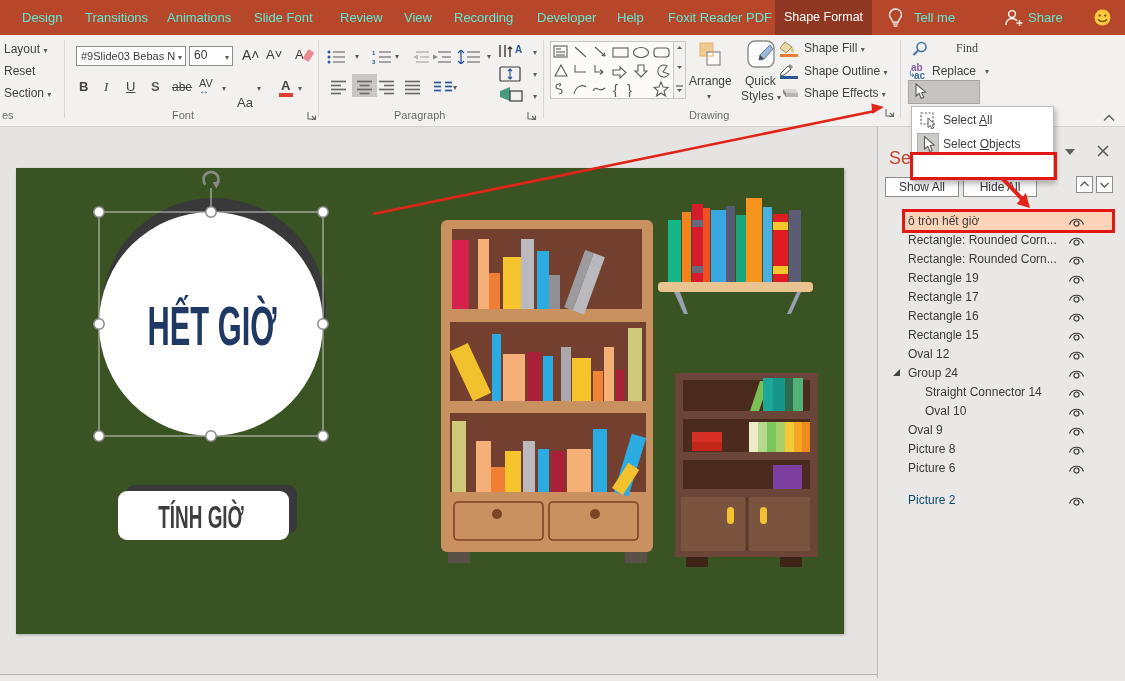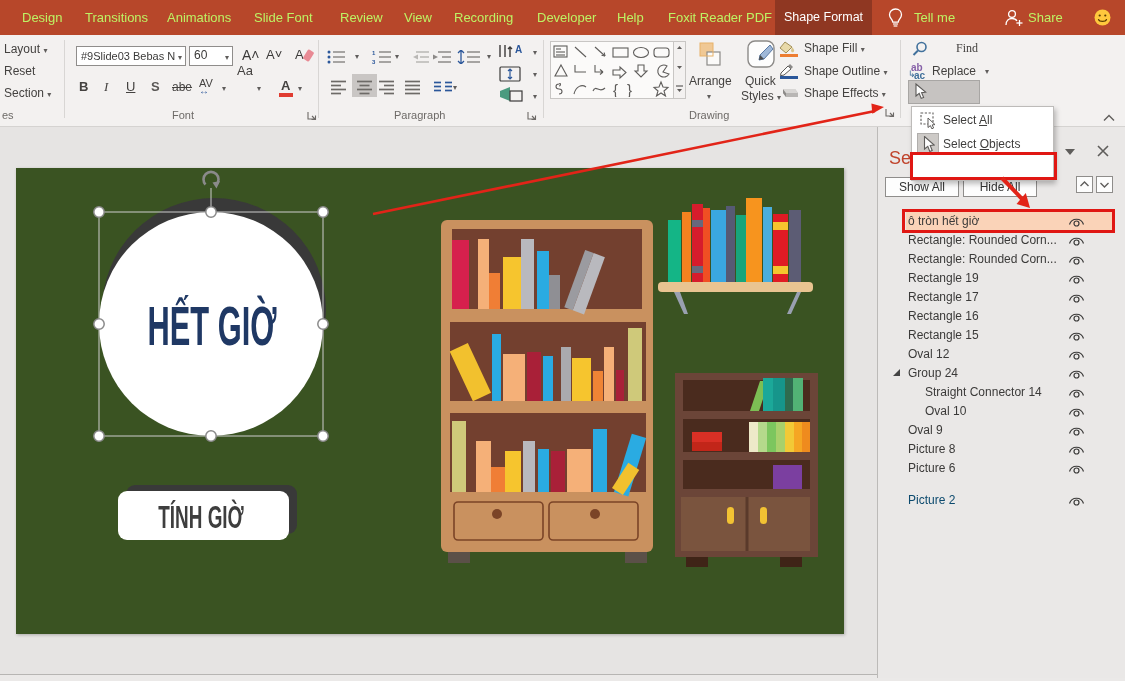--- a/index.html
+++ b/index.html
@@ -1,21 +1,21 @@
 <!DOCTYPE html>
 <html><head>
 <meta charset="utf-8">
 <style>
   * { margin:0; padding:0; box-sizing:border-box; }
   html,body { width:1125px; height:681px; overflow:hidden; }
   body { font-family:"Liberation Sans", sans-serif; position:relative; background:#e6e4e3; }
   .abs { position:absolute; }
   
   #titlebar { position:absolute; left:0; top:0; width:1125px; height:35px; background:#b7472a; }
-  .tab { position:absolute; top:0; height:35px; line-height:35px; color:#bef264; font-size:13px; white-space:nowrap; }
+  .tab { position:absolute; top:0; height:35px; line-height:35px; color:#5eead4; font-size:13px; white-space:nowrap; }
   #activetab { position:absolute; left:775px; top:0; width:97px; height:35px; background:#8f3722; color:#ffffff; font-size:12.5px; line-height:35px; text-align:center; }
   
   #ribbon { position:absolute; left:0; top:35px; width:1125px; height:92px; background:#f3f1f0; border-bottom:1px solid #d5d3d1; }
   .rlabel { position:absolute; font-size:12px; color:#444240; white-space:nowrap; }
   .grplabel { position:absolute; font-size:11px; color:#6d6a67; white-space:nowrap; }
   .vsep { position:absolute; top:5px; height:78px; width:1px; background:#d8d6d4; }
   .caret { color:#5f5d5b; font-size:8px; }
   .inputbox { position:absolute; background:#fff; border:1px solid #8f8d8b; font-size:12px; color:#3b3a39; line-height:17px; padding-left:4px; white-space:nowrap; overflow:hidden; }
   
   #workspace { position:absolute; left:0; top:127px; width:1125px; height:554px; background:#e6e4e3; }
@@ -85,21 +85,21 @@
       <rect x="2" y="1" width="7" height="11" rx="1.5" transform="rotate(32 5.5 6.5)" fill="#e88a94"></rect>
     </svg>
 
   <span class="rlabel" style="left:79px;top:44px;font-weight:bold;font-size:13px;">B</span>
   <span class="rlabel" style="left:104px;top:44px;font-style:italic;font-size:13px;font-family:'Liberation Serif',serif;">I</span>
   <span class="rlabel" style="left:126px;top:44px;text-decoration:underline;font-size:13px;">U</span>
   <span class="rlabel" style="left:151px;top:44px;font-weight:bold;font-size:13px;color:#5a5856;">S</span>
   <span class="rlabel" style="left:172px;top:45px;text-decoration:line-through;font-size:12px;">abe</span>
   <span class="rlabel" style="left:199px;top:42px;font-size:11px;">AV<span style="position:absolute;left:0px;top:8px;color:#2b579a;font-size:10px;">↔</span></span>
   <span class="caret abs" style="left:222px;top:49px;">▾</span>
-  <span class="rlabel" style="left:237px;top:28px;font-size:13px;">Aa</span>
+  <span class="rlabel" style="left:237px;top:60px;font-size:13px;">Aa</span>
   <span class="caret abs" style="left:257px;top:49px;">▾</span>
   <span class="rlabel" style="left:281px;top:43px;font-weight:bold;font-size:13px;">A</span>
   <div class="abs" style="left:279px;top:58px;width:14px;height:4px;background:#e03c31;"></div>
   <span class="caret abs" style="left:298px;top:49px;">▾</span>
   <span class="grplabel" style="left:172px;top:74px;">Font</span>
 
   <svg class="abs" style="left:327px;top:15px;" width="210" height="14" viewBox="0 0 210 14">
     <g stroke="#8c8a88" stroke-width="1.5">
       <circle cx="2" cy="2" r="1.5" fill="#2b579a" stroke="none"></circle>
         <circle cx="2" cy="7" r="1.5" fill="#2b579a" stroke="none"></circle>

